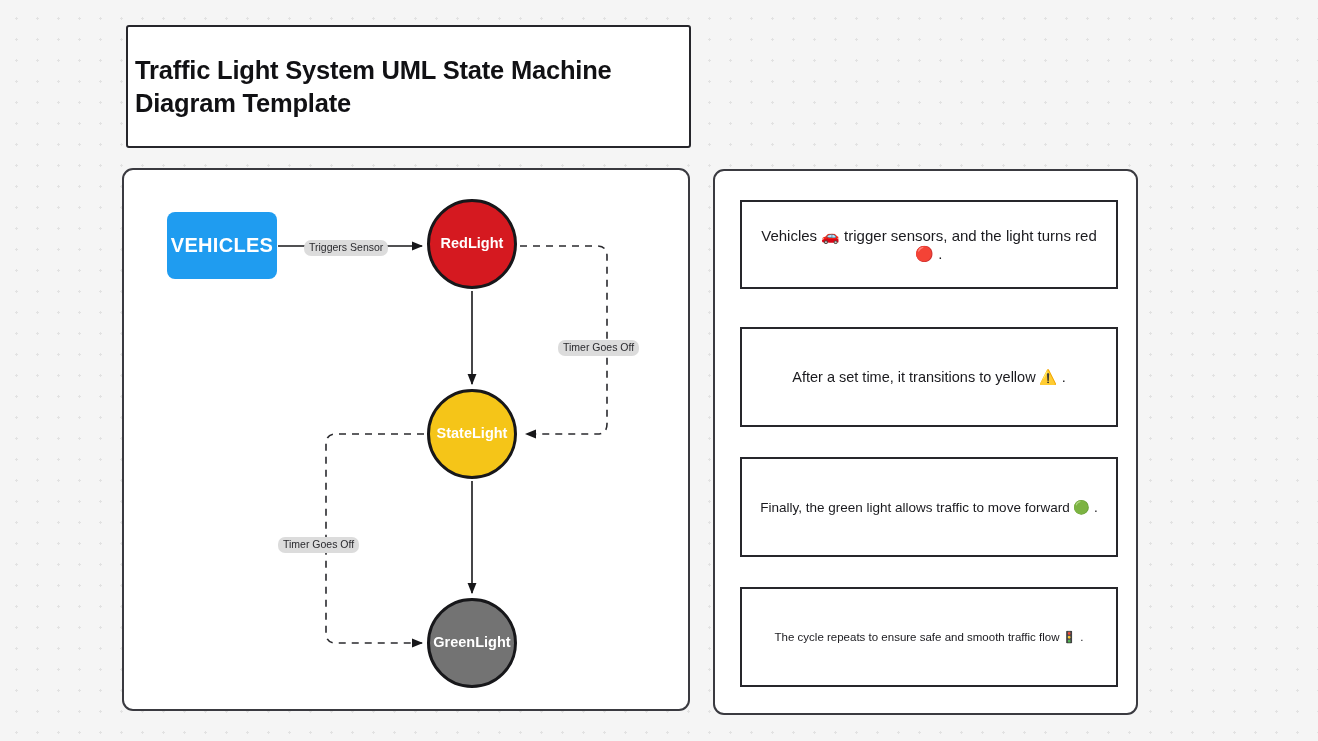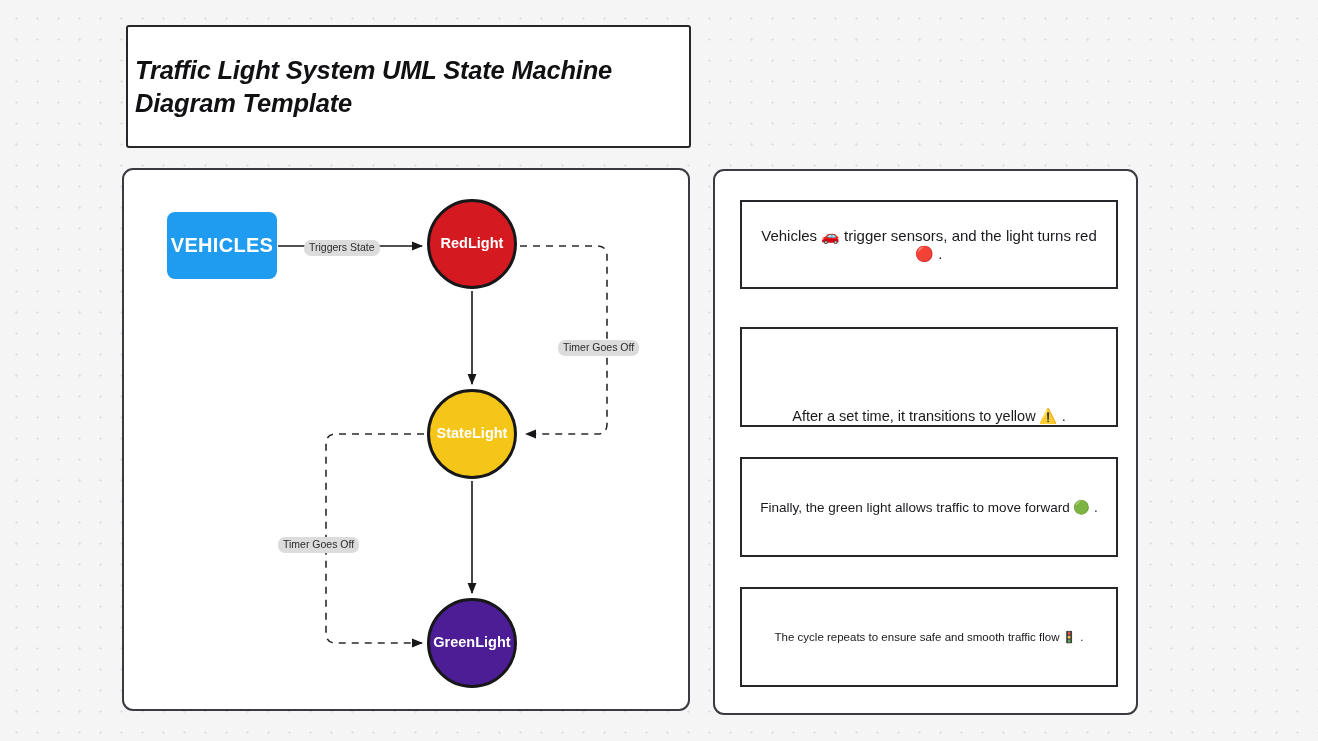--- a/index.html
+++ b/index.html
@@ -45,21 +45,20 @@
     line-height: 1.28;
     letter-spacing: -0.2px;
     padding: 0 0 0 4px;
     margin-left: 0;
     width: 100%;
     box-sizing: border-box;
   }
   #title-inner {
     padding-left: 3px;
     padding-right: 4px;
-    font-style: italic;
   }
 
   
   #diagram-panel {
     position: absolute;
     left: 122px;
     top: 168px;
     width: 568px;
     height: 543px;
     background: #ffffff;
@@ -85,21 +84,21 @@
     color: #ffffff;
     font-weight: bold;
     font-size: 14.5px;
     line-height: 1.33;
     text-align: center;
   }
   .node-circle span { display: block; }
 
   #node-red    { left: 303px; top: 29px;  width: 90px; height: 90px; background: #d51920; }
   #node-yellow { left: 303px; top: 219px; width: 90px; height: 90px; background: #f5c518; }
-  #node-green  { left: 303px; top: 428px; width: 90px; height: 90px; background: #4c1d95; }
+  #node-green  { left: 303px; top: 428px; width: 90px; height: 90px; background: #737373; }
 
   #vehicles-box {
     position: absolute;
     left: 43px;
     top: 42px;
     width: 110px;
     height: 67px;
     background: #1f9cf0;
     border-radius: 8px;
     display: flex;
@@ -145,21 +144,21 @@
     border: 2px solid #26262b;
     box-sizing: border-box;
     display: flex;
     align-items: center;
     justify-content: center;
     text-align: center;
     color: #1a1a1e;
     padding: 0 14px;
   }
   #note-card-0 { top: 29px;  height: 89px; font-size: 15px; }
-  #note-card-1 { top: 156px; height: 100px; font-size: 14.5px; align-items: flex-end; }
+  #note-card-1 { top: 156px; height: 100px; font-size: 14.5px; }
   #note-card-2 { top: 286px; height: 100px; font-size: 13.5px; }
   #note-card-3 { top: 416px; height: 100px; font-size: 11.5px; }
 
   .note-emoji {
     font-family: "DejaVu Sans", sans-serif;
     font-size: 1em;
   }
 </style>
 </head>
 <body>
@@ -210,21 +209,21 @@
     <div id="node-yellow" class="node-circle">
       <span>State</span>
       <span>Light</span>
     </div>
 
     <div id="node-green" class="node-circle">
       <span>Green</span>
       <span>Light</span>
     </div>
 
-    <div id="label-trigger" class="edge-label">Triggers State</div>
+    <div id="label-trigger" class="edge-label">Triggers Sensor</div>
     <div id="label-timer-1" class="edge-label">Timer Goes Off</div>
     <div id="label-timer-2" class="edge-label">Timer Goes Off</div>
   </div>
 
   <div id="notes-panel">
 
     <div id="note-card-0" class="note-card">
       <span>
         <span>Vehicles </span><span class="note-emoji">🚗</span><span> trigger sensors, and the light turns red </span><span class="note-emoji">🔴</span><span> .</span>
       </span>

